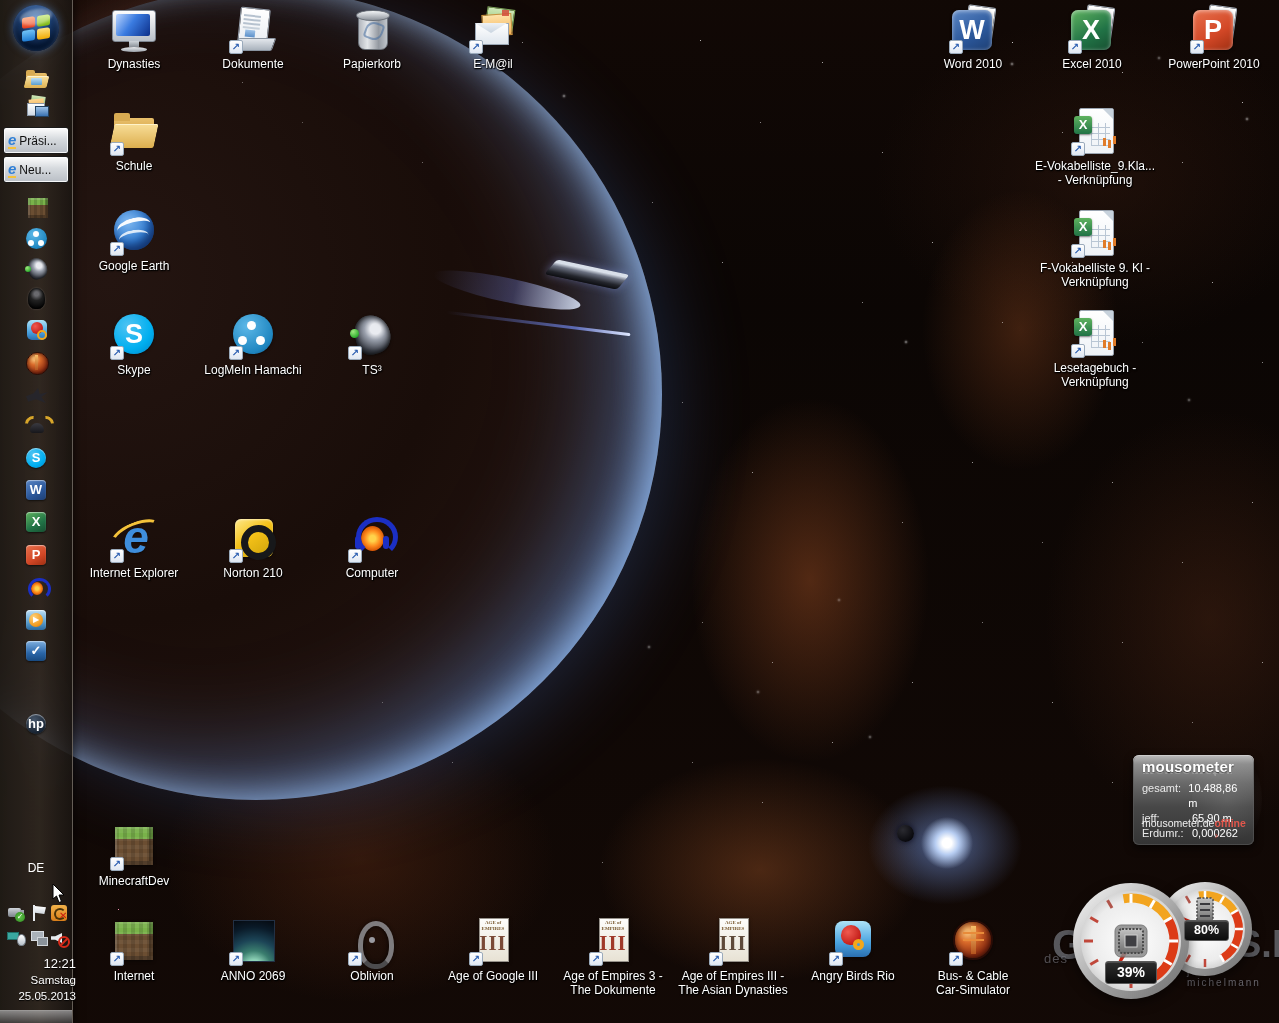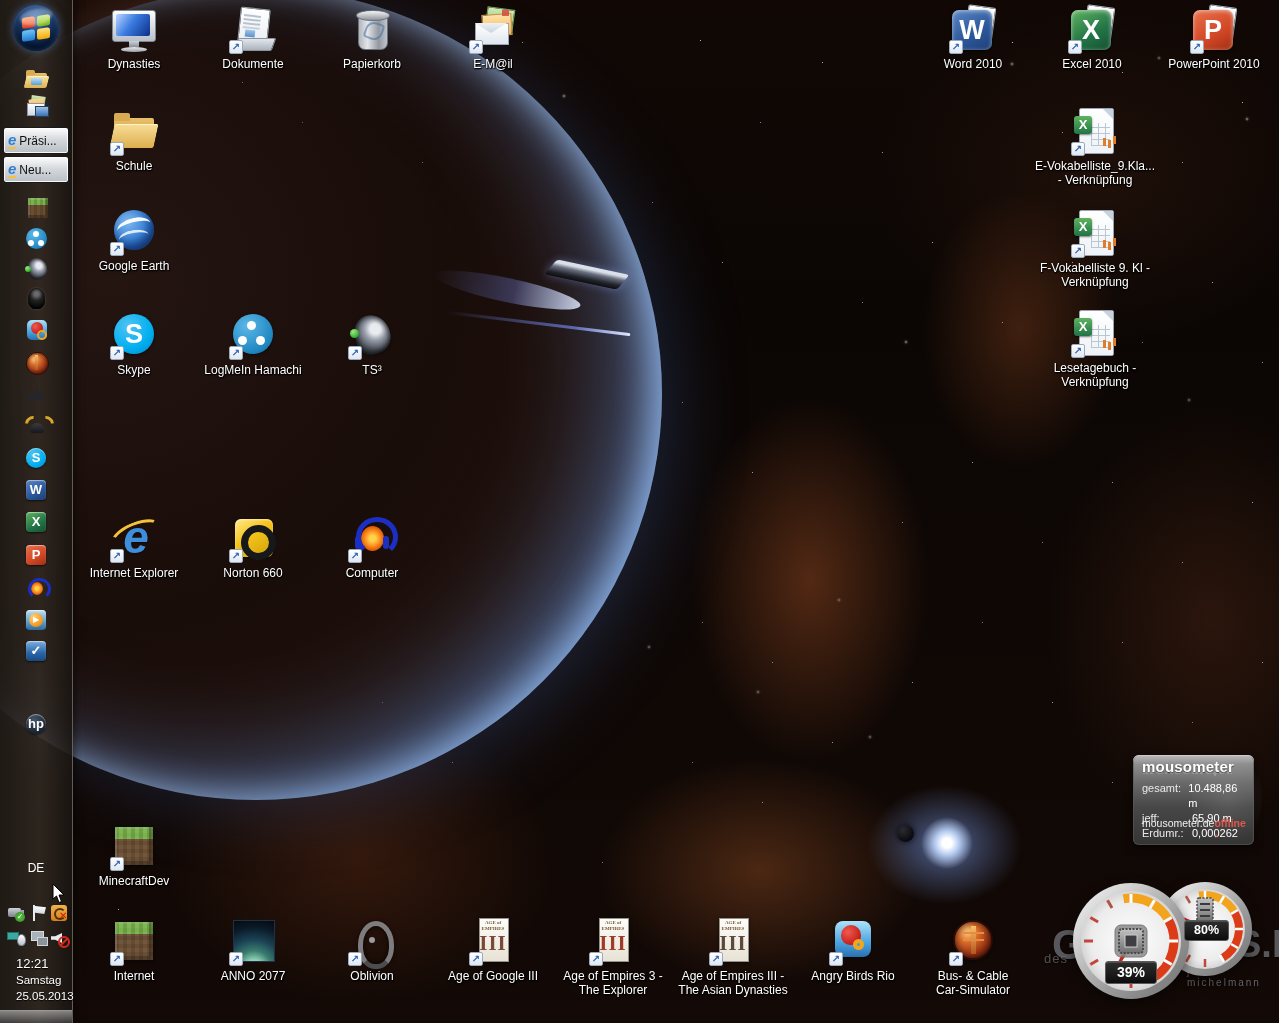--- a/index.html
+++ b/index.html
@@ -146,21 +146,21 @@
   .t-sync .sq{left:0;top:1px;width:16px;height:16px;border-radius:3px;background:linear-gradient(#f2b24a,#d97e1a);}
   .t-sync .ring{left:3px;top:4px;width:8px;height:8px;border:2px solid #4a3208;border-radius:50%;border-right-color:transparent;}
   .t-sync .x{left:8px;top:7px;color:#c81a10;font:bold 10px/10px "DejaVu Sans",sans-serif;}
   .t-kbd .k{left:0;top:3px;width:12px;height:8px;border-radius:1px;background:#3aa8a0;box-shadow:inset 0 0 0 1px #1f6f68;}
   .t-kbd .m{left:10px;top:5px;width:7px;height:10px;border-radius:50% 50% 45% 45%;background:linear-gradient(#ffffff,#b9c2cc);border:1px solid #7a848e;}
   .t-net .m1{left:1px;top:2px;width:11px;height:8px;background:#aab2ba;border:1px solid #d8dde2;}
   .t-net .m2{left:7px;top:8px;width:9px;height:7px;background:#8a929a;border:1px solid #cfd4d9;}
   .t-vol .sp{left:0;top:4px;width:11px;height:10px;background:#e8ecf0;clip-path:polygon(0 32%,38% 32%,100% 0,100% 100%,38% 68%,0 68%);}
   .t-vol .no{left:7px;top:7px;width:8px;height:8px;border:2px solid #d42a1a;border-radius:50%;}
   .t-vol .no::before{content:"";position:absolute;left:-1px;top:3px;width:10px;height:2px;background:#d42a1a;transform:rotate(-45deg);}
-  .clk{position:absolute;left:16px;top:955px;width:72px;text-align:left;color:#fff;text-shadow:0 1px 1px #000;}
+  .clk{position:absolute;left:4px;top:955px;width:72px;text-align:right;color:#fff;text-shadow:0 1px 1px #000;}
   .clk .t1{display:block;font-size:13px;line-height:17px;}
   .clk .t2{display:block;font-size:11.5px;line-height:16px;}
   .sdesk{position:absolute;left:0;bottom:0;width:72px;height:12px;
     background:linear-gradient(rgba(235,238,242,.5),rgba(150,156,164,.25));border-top:1px solid rgba(255,255,255,.45);}
 
   
   .dicon{position:absolute;width:120px;text-align:center;color:#fff;z-index:3;cursor:default;}
   .dicon .art{position:relative;width:48px;height:48px;margin:0 auto;}
   .dicon .art *{position:absolute;}
   .dicon .lbl{margin-top:3px;font-size:12px;line-height:14px;text-shadow:0 1px 2px #000,1px 1px 1px #000;}
@@ -486,21 +486,21 @@
       <span>Internet Explorer</span>
     </div>
 </div>
 <div class="dicon" style="left:193px;top:515px">
   <div class="art nor">
       <span class="sq"></span>
       <span class="o"></span>
       <span class="sc">↗</span>
     </div>
   <div class="lbl">
-      <span>Norton 660</span>
+      <span>Norton 210</span>
     </div>
 </div>
 <div class="dicon" style="left:312px;top:515px">
   <div class="art aud">
       <span class="blob"></span>
       <span class="arc"></span>
       <span class="pl"></span>
       <span class="pr2"></span>
       <span class="sc">↗</span>
     </div>
@@ -525,21 +525,21 @@
   <div class="lbl">
       <span>Internet</span>
     </div>
 </div>
 <div class="dicon" style="left:193px;top:918px">
   <div class="art anno">
       <span class="img"></span>
       <span class="sc">↗</span>
     </div>
   <div class="lbl">
-      <span>ANNO 2077</span>
+      <span>ANNO 2069</span>
     </div>
 </div>
 <div class="dicon" style="left:312px;top:918px">
   <div class="art obl">
       <span class="gate"></span>
       <span class="dot"></span>
       <span class="sc">↗</span>
     </div>
   <div class="lbl">
       <span>Oblivion</span>
@@ -558,21 +558,21 @@
 </div>
 <div class="dicon" style="left:553px;top:918px">
   <div class="art">
       <span class="cov"></span>
       <span class="covt">AGE of EMPIRES</span>
       <span class="covn n-wc">III</span>
       <span class="sc">↗</span>
     </div>
   <div class="lbl">
       <span>Age of Empires 3 -</span>
-      <span>The Explorer</span>
+      <span>The Dokumente</span>
     </div>
 </div>
 <div class="dicon" style="left:673px;top:918px">
   <div class="art">
       <span class="cov"></span>
       <span class="covt">AGE of EMPIRES</span>
       <span class="covn n-ad">III</span>
       <span class="sc">↗</span>
     </div>
   <div class="lbl">

